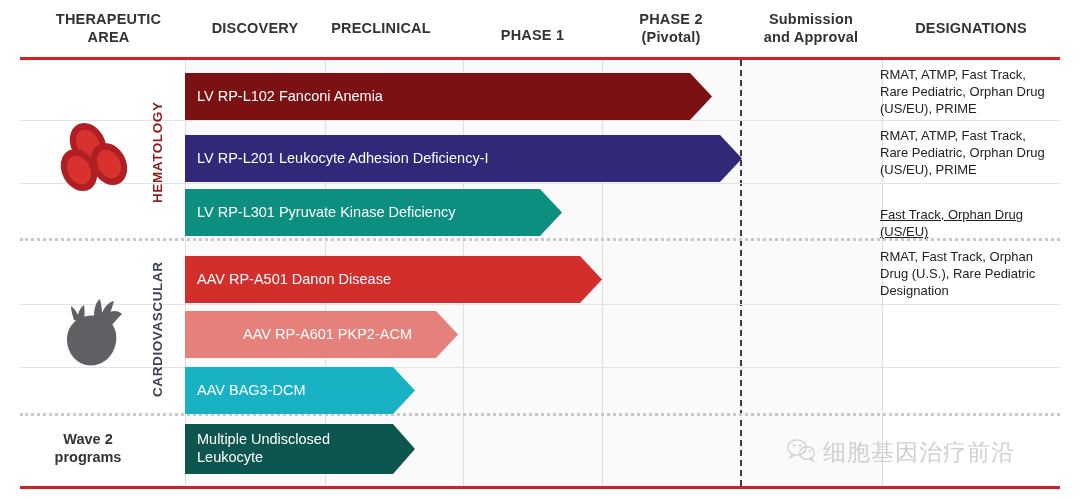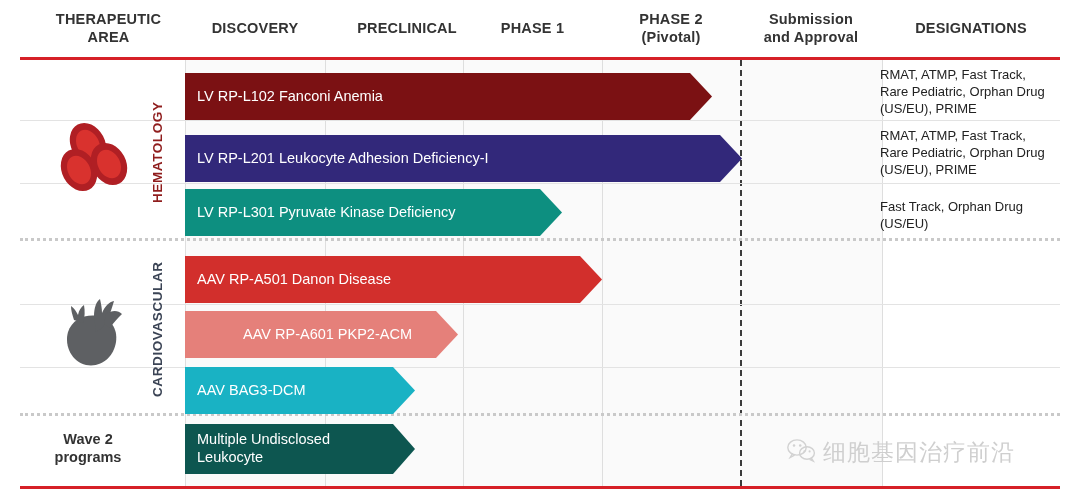--- a/index.html
+++ b/index.html
@@ -114,24 +114,24 @@
 <div id="root">
 
   <div class="header">
     <div class="hcell" style="left:6px;width:165px;">
       <span style="white-space:pre-line">THERAPEUTIC
 AREA</span>
     </div>
     <div class="hcell" style="left:165px;width:140px;">
       <span style="white-space:pre-line">DISCOVERY</span>
     </div>
-    <div class="hcell" style="left:318px;width:138px;">
+    <div class="hcell" style="left:292px;width:138px;">
       <span style="white-space:pre-line">PRECLINICAL</span>
     </div>
-    <div class="hcell" style="left:443px;width:139px;">
+    <div class="hcell" style="left:443px;width:139px;margin-top:7px;">
       <span style="white-space:pre-line">PHASE 1</span>
     </div>
     <div class="hcell" style="left:582px;width:138px;">
       <span style="white-space:pre-line">PHASE 2
 (Pivotal)</span>
     </div>
     <div class="hcell mixed" style="left:720px;width:142px;">
       <span style="white-space:pre-line">Submission
 and Approval</span>
     </div>
@@ -234,22 +234,23 @@
   <div class="bar" style="left:185px;top:424px;width:230px;height:50px;line-height:1.22;">
     <div class="body" style="background:#0d5650;"></div>
     <div class="tip" style="background:#0d5650;"></div>
     <span style="max-width:175px;">Multiple Undisclosed Leukocyte</span>
   </div>
 
   <div class="desig" style="left:880px;top:66px;width:175px;">RMAT, ATMP, Fast Track, Rare Pediatric, Orphan Drug (US/EU), PRIME</div>
 
   <div class="desig" style="left:880px;top:127px;width:175px;">RMAT, ATMP, Fast Track, Rare Pediatric, Orphan Drug (US/EU), PRIME</div>
 
-  <div class="desig" style="left:880px;top:198px;width:175px;">Fast Track, Orphan Drug (US/EU)</div>
-
+  <div class="desig" style="left:880px;top:206px;width:175px;text-decoration:underline;">Fast Track, Orphan Drug (US/EU)</div>
+
+  <div class="desig" style="left:880px;top:248px;width:175px;">RMAT, Fast Track, Orphan Drug (U.S.), Rare Pediatric Designation</div>
 
   <div class="watermark" style="left:786px;top:437px;">
     <span>
       <svg width="30" height="25" viewBox="0 0 30 25">
         <g fill="none" stroke="#d2d2d2" stroke-width="1.4">
           <ellipse cx="11" cy="9.5" rx="9.2" ry="7.6"></ellipse>
           <path d="M6.5,15.5 L4.2,19.4 L8.6,17.1"></path>
           <ellipse cx="21" cy="15" rx="7.4" ry="6.2"></ellipse>
           <path d="M25.2,20 L27.2,23.1 L23.6,21.4"></path>
         </g>

